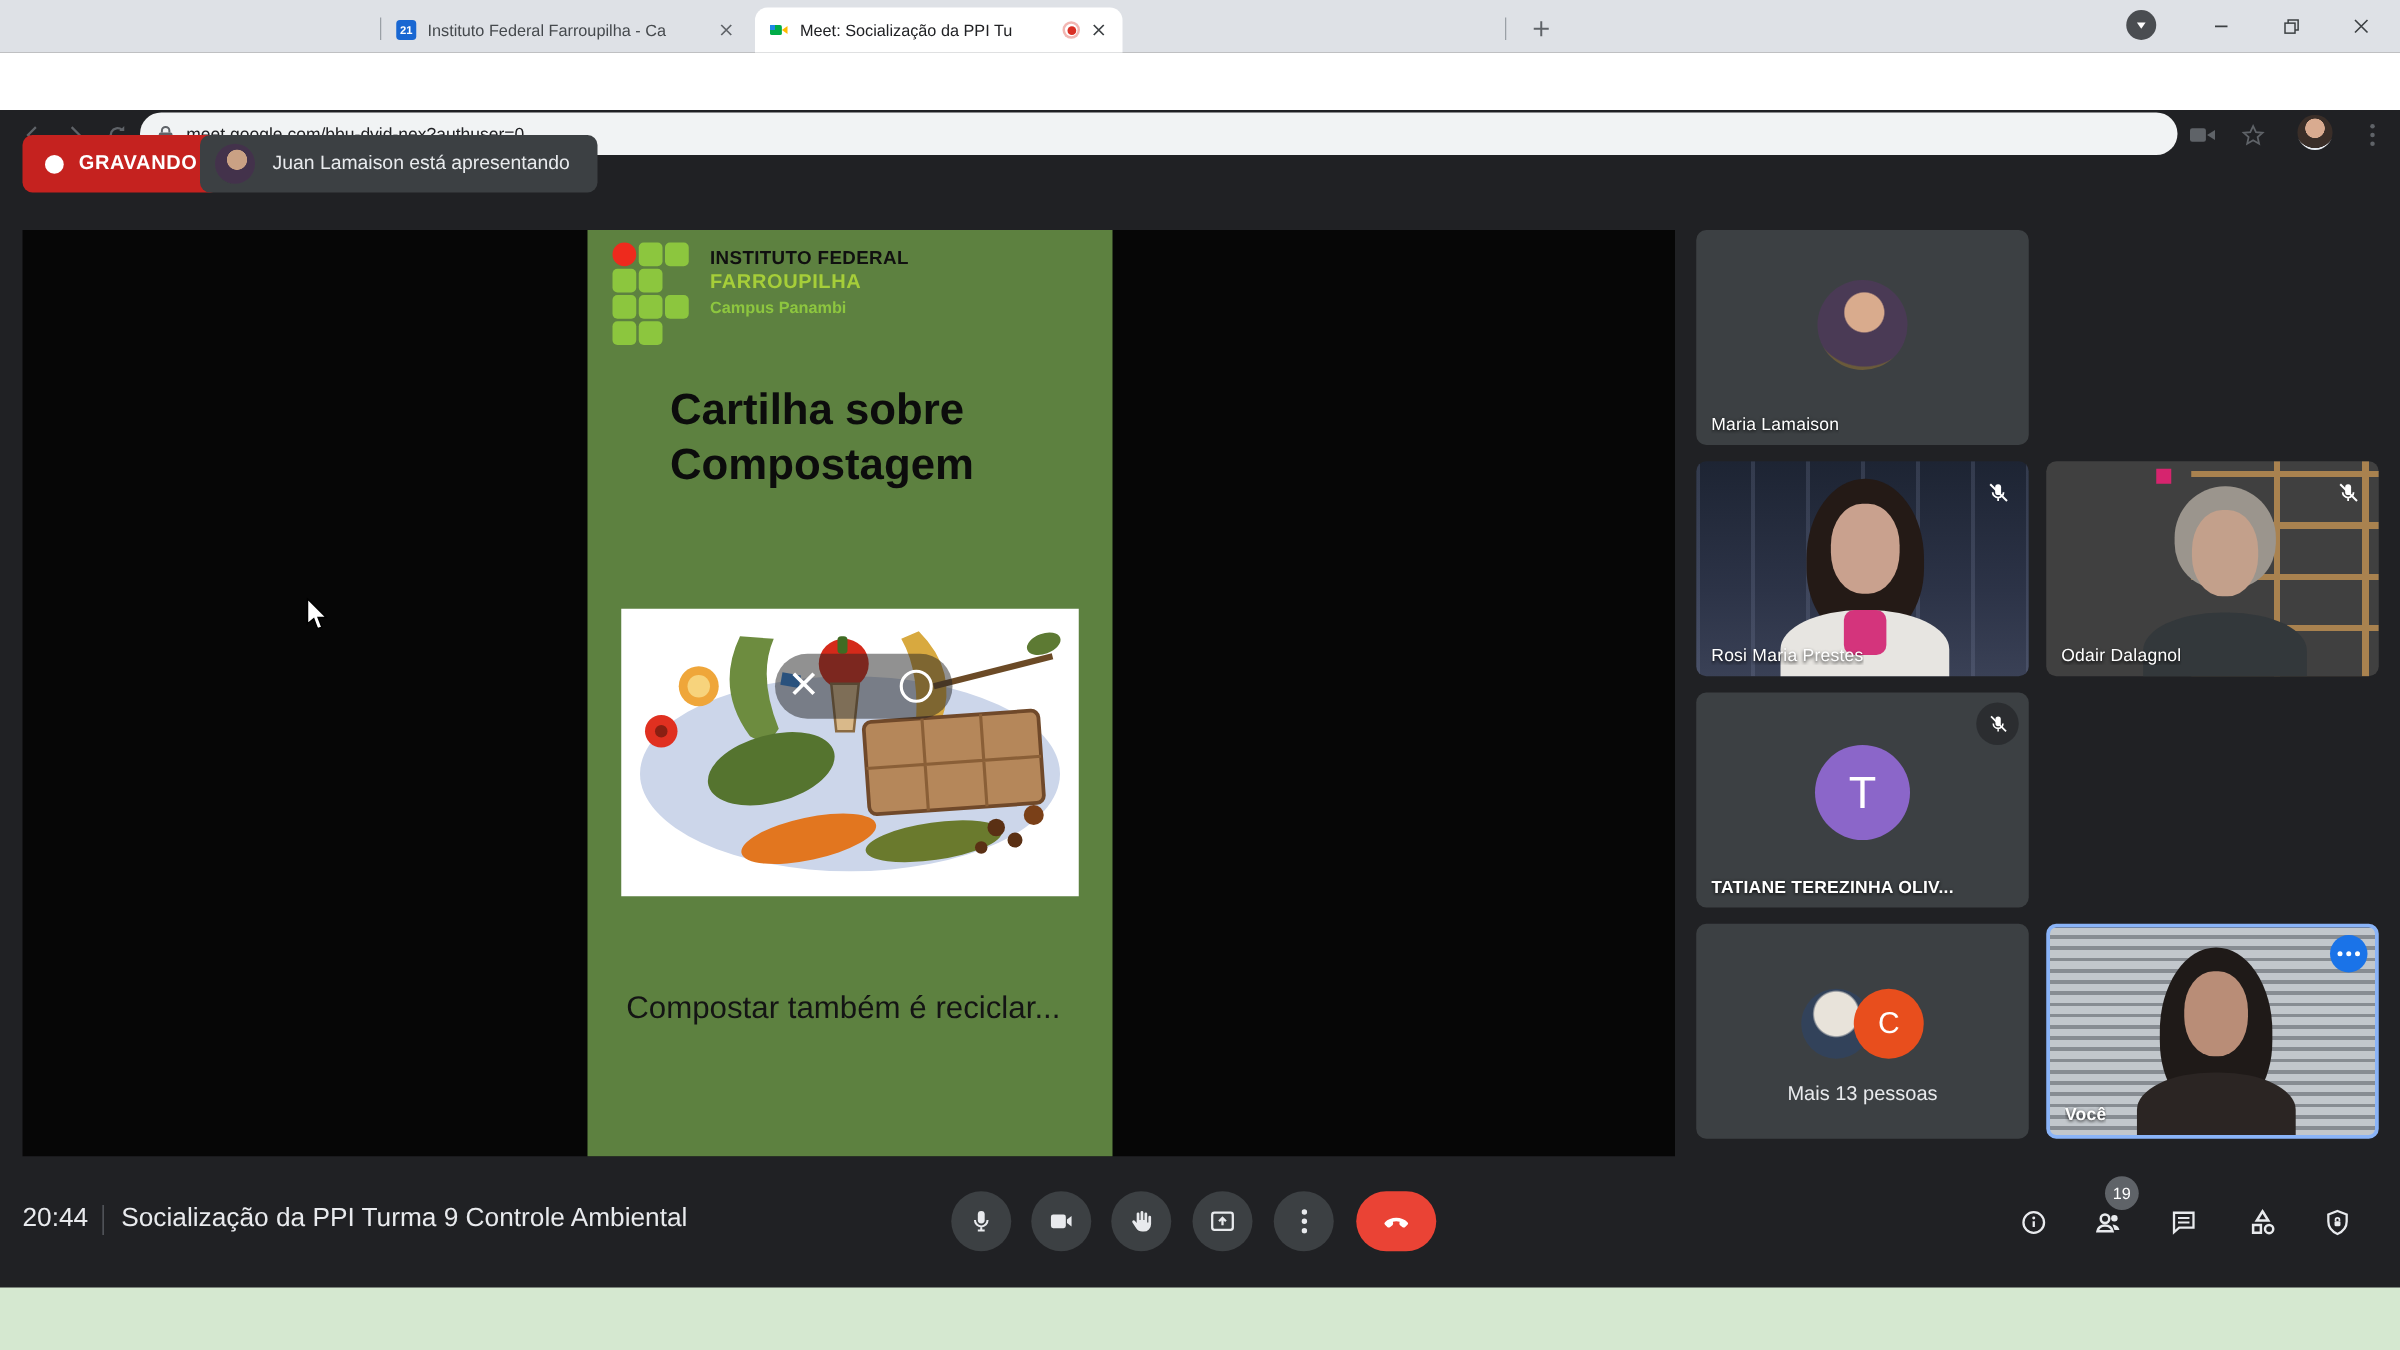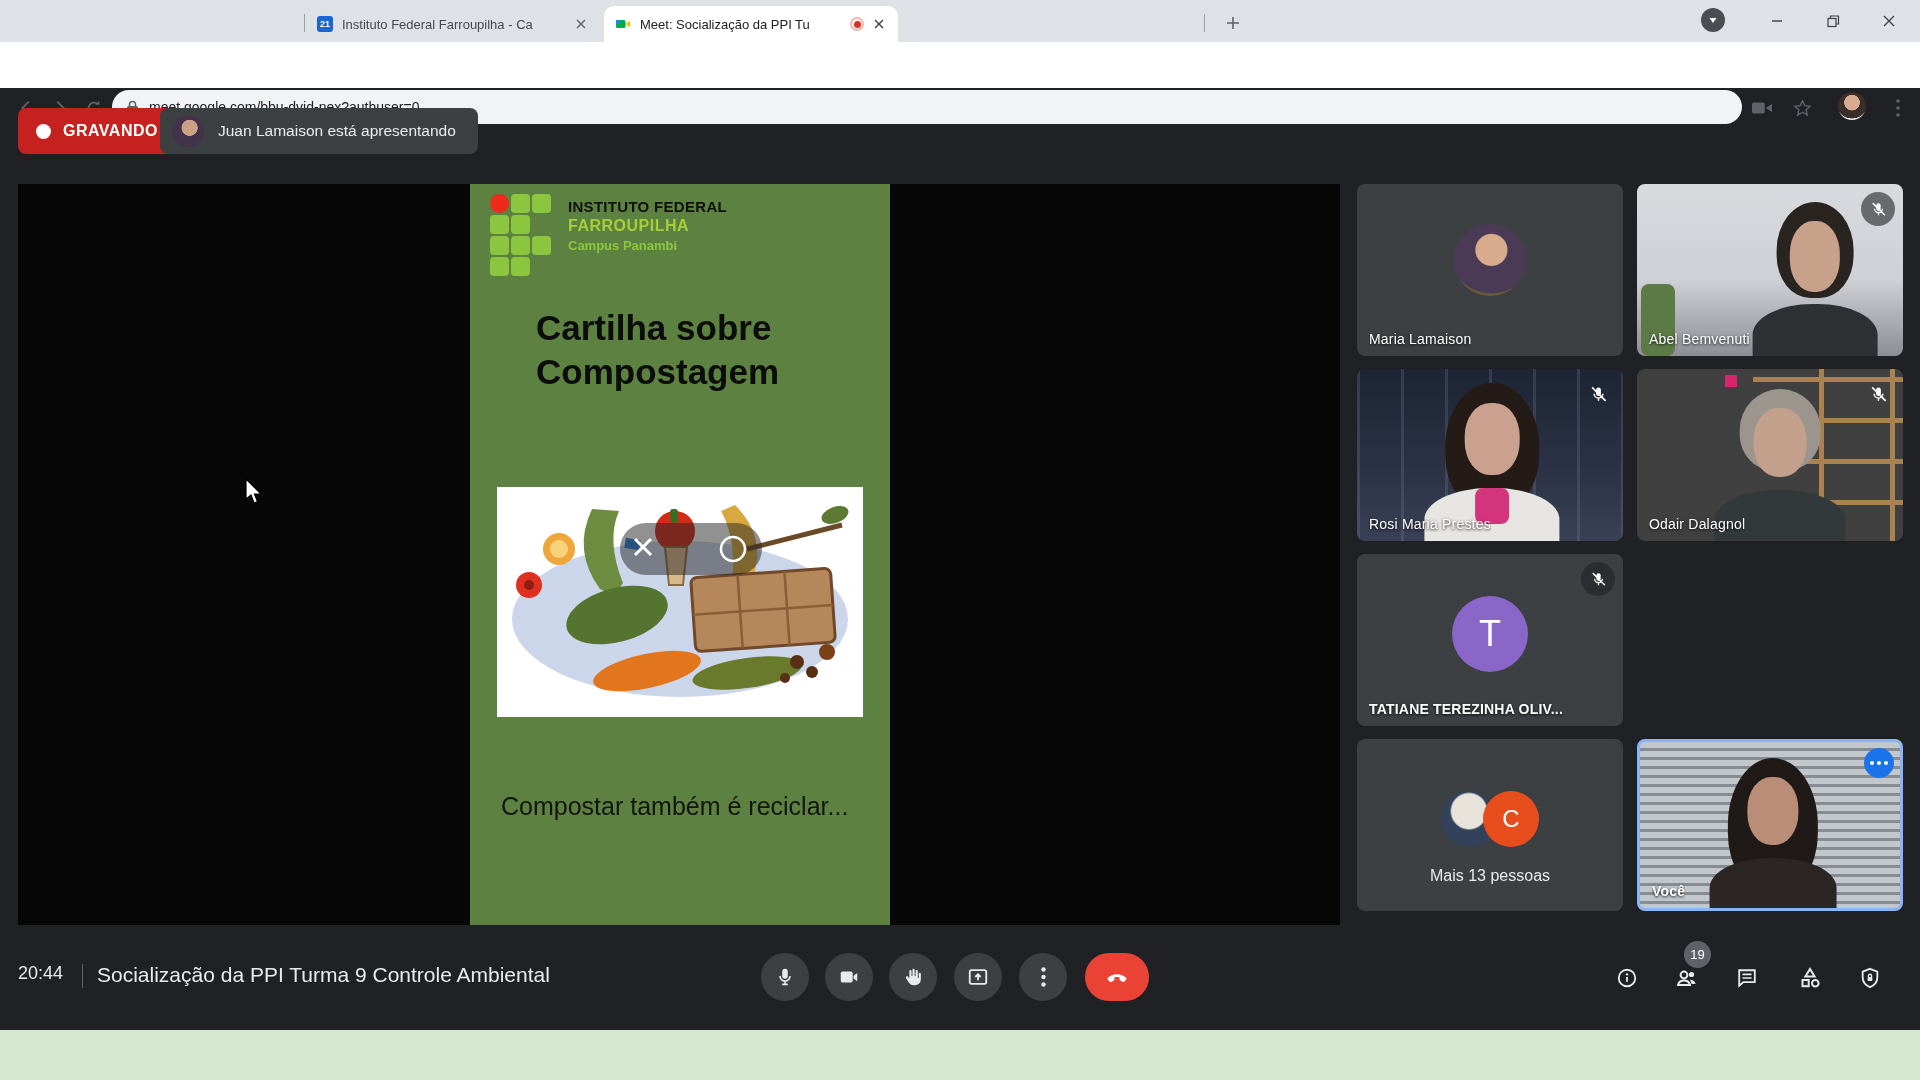--- a/index.html
+++ b/index.html
@@ -237,36 +237,20 @@
       </div>
       <div class="slide-footer">Compostar também é reciclar...</div>
     </div>
   </div>
 
   <div class="tile" style="left:1357px;top:184px;">
     <div class="avc" style="left:97px;top:40px;width:72px;height:72px;background:radial-gradient(circle at 52% 36%,#d9ab8d 0 26%,#4a3a55 28% 72%,#6a5a3a 74%);"></div>
     <div class="pname">Maria Lamaison</div>
   </div>
 
-  <div class="tile" style="left:1637px;top:184px;background:linear-gradient(180deg,#d9dade 0%,#cfd1d6 55%,#8e8f94 100%);">
-    <div style="position:absolute;left:4px;top:100px;width:34px;height:72px;background:#5c7a46;border-radius:8px;"></div>
-    <div class="psn" style="left:118px;top:18px;width:120px;height:160px;">
-      <div class="psn-hair" style="background:#2a2420;"></div>
-      <div class="psn-face" style="background:#c8a18b;"></div>
-      <div class="psn-body" style="background:#2e3033;"></div>
-    </div>
-    <div class="mic-chip">
-      <svg width="17" height="17" viewBox="0 0 24 24">
-          <path fill="#fff" d="M12 14a3 3 0 0 0 3-3V6a3 3 0 0 0-6 0v5a3 3 0 0 0 3 3z"></path>
-          <path fill="none" stroke="#fff" stroke-width="1.8" d="M6.5 11a5.5 5.5 0 0 0 11 0M12 16.5V20"></path>
-          <path stroke="#fff" stroke-width="2" d="M4 3l17 17"></path>
-        </svg>
-    </div>
-    <div class="pname">Abel Bemvenuti</div>
-  </div>
 
   <div class="tile" style="left:1357px;top:369px;background:linear-gradient(180deg,#1d2433,#2c3347 60%,#3a4156);">
     <div style="position:absolute;inset:0;background:repeating-linear-gradient(90deg,rgba(130,140,170,.22) 0 3px,transparent 3px 44px);"></div>
     <div class="psn" style="left:70px;top:14px;width:130px;height:164px;">
       <div class="psn-hair" style="background:#241a16;height:78%;width:72%;"></div>
       <div class="psn-face" style="background:#c9a18e;"></div>
       <div class="psn-body" style="background:#e7e5e1;"></div>
       <div style="position:absolute;left:50%;transform:translateX(-50%);bottom:14%;width:26%;height:22%;background:#d4347c;border-radius:8px;"></div>
     </div>
     <div class="mic-chip bare">
@@ -327,21 +311,21 @@
       <div class="psn-body" style="background:#2b2523;"></div>
     </div>
     <div style="position:absolute;top:6px;right:6px;width:30px;height:30px;border-radius:50%;background:#1a73e8;display:flex;align-items:center;justify-content:center;gap:3px;">
       <span style="width:4px;height:4px;border-radius:50%;background:#fff;"></span>
       <span style="width:4px;height:4px;border-radius:50%;background:#fff;"></span>
       <span style="width:4px;height:4px;border-radius:50%;background:#fff;"></span>
     </div>
     <div class="pname" style="font-weight:700;">Você</div>
   </div>
 
-  <div style="position:absolute;left:18px;top:963px;color:#e8eaed;font-size:18px;font-weight:500;">20:44</div>
+  <div style="position:absolute;left:18px;top:963px;color:#e8eaed;font-size:21px;font-weight:500;">20:44</div>
   <div style="position:absolute;left:82px;top:964px;width:1px;height:24px;background:#5f6368;"></div>
   <div style="position:absolute;left:97px;top:963px;color:#e8eaed;font-size:21px;font-weight:500;">Socialização da PPI Turma 9 Controle Ambiental</div>
 
   <div class="ctl" style="left:761px;">
     <svg width="22" height="22" viewBox="0 0 24 24">
         <path fill="#e8eaed" d="M12 14a3 3 0 0 0 3-3V6a3 3 0 0 0-6 0v5a3 3 0 0 0 3 3z"></path>
         <path fill="none" stroke="#e8eaed" stroke-width="1.8" d="M6.5 11a5.5 5.5 0 0 0 11 0M12 16.5V20M9 20h6"></path>
       </svg>
   </div>
   <div class="ctl" style="left:825px;">

